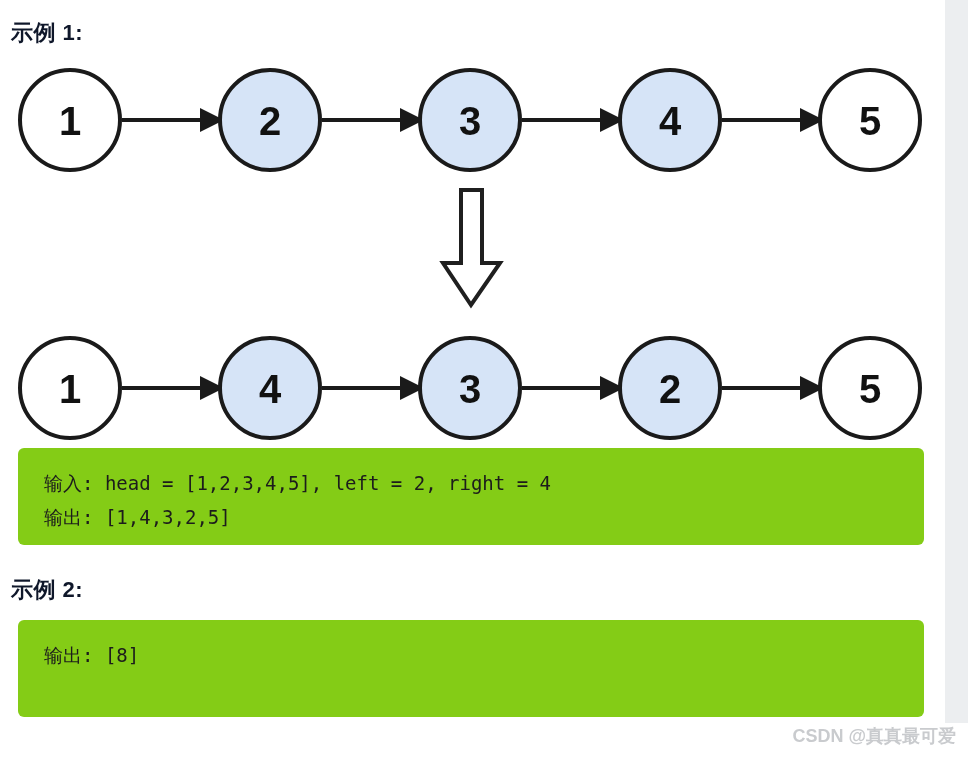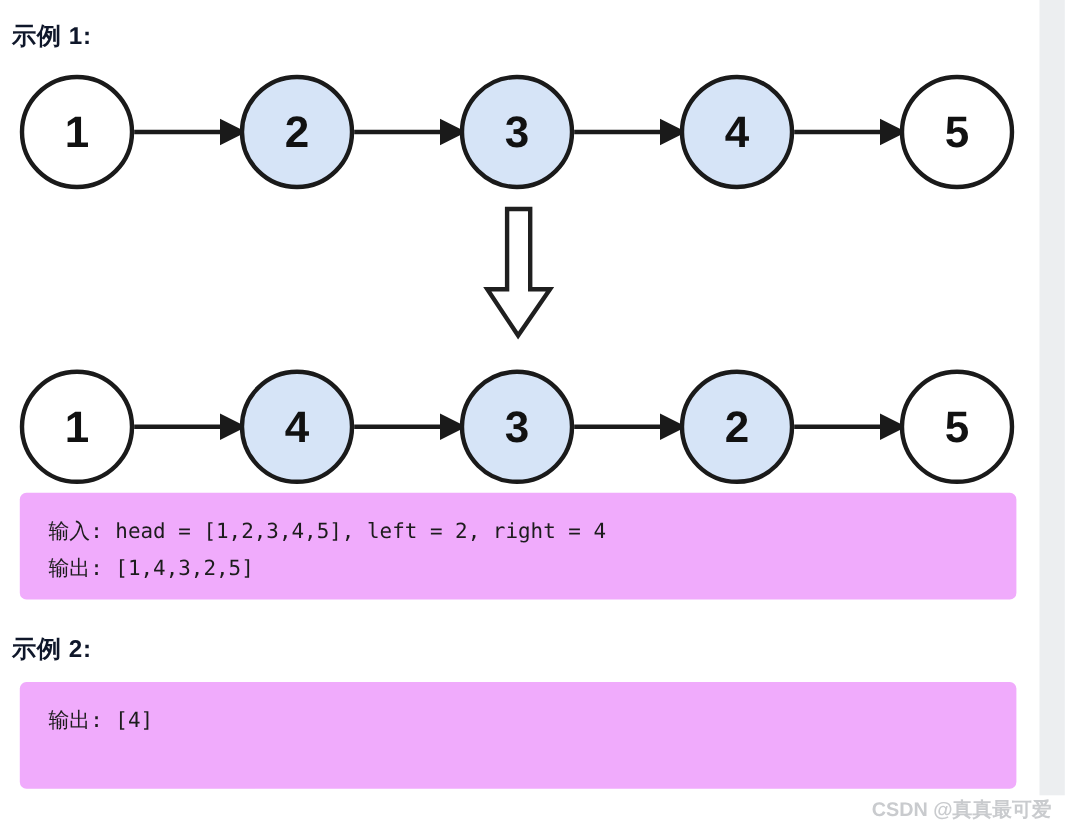--- a/index.html
+++ b/index.html
@@ -79,21 +79,21 @@
   .big-arrow {
     fill: #ffffff;
     stroke: #1f1f1f;
     stroke-width: 4;
     stroke-linejoin: miter;
   }
 
   
   .code-block {
     position: absolute;
-    background: #f0abfc;
+    background: #84cc16;
     border-radius: 6px;
     box-sizing: border-box;
     padding: 18px 26px 26px 26px;
   }
   #code-block-1 { left: 18px; top: 448px; width: 906px; height: 97px; }
   #code-block-2 { left: 18px; top: 620px; width: 906px; height: 97px; }
   .code-line {
     font-family: "DejaVu Sans Mono", "Liberation Mono", monospace;
     font-size: 19px;
     line-height: 34px;
@@ -212,20 +212,20 @@
   </div>
 
   <div class="code-block" id="code-block-1">
     <div class="code-line">输入: head = [1,2,3,4,5], left = 2, right = 4</div>
     <div class="code-line">输出: [1,4,3,2,5]</div>
   </div>
 
   <div class="example-heading" id="heading-2">示例 2:</div>
 
   <div class="code-block" id="code-block-2">
-    <div class="code-line">输出: [4]</div>
+    <div class="code-line">输出: [8]</div>
   </div>
 
 </div>
 
 <div class="right-gutter"></div>
 
 <div class="watermark">CSDN @真真最可爱</div>
 
 </body></html>

